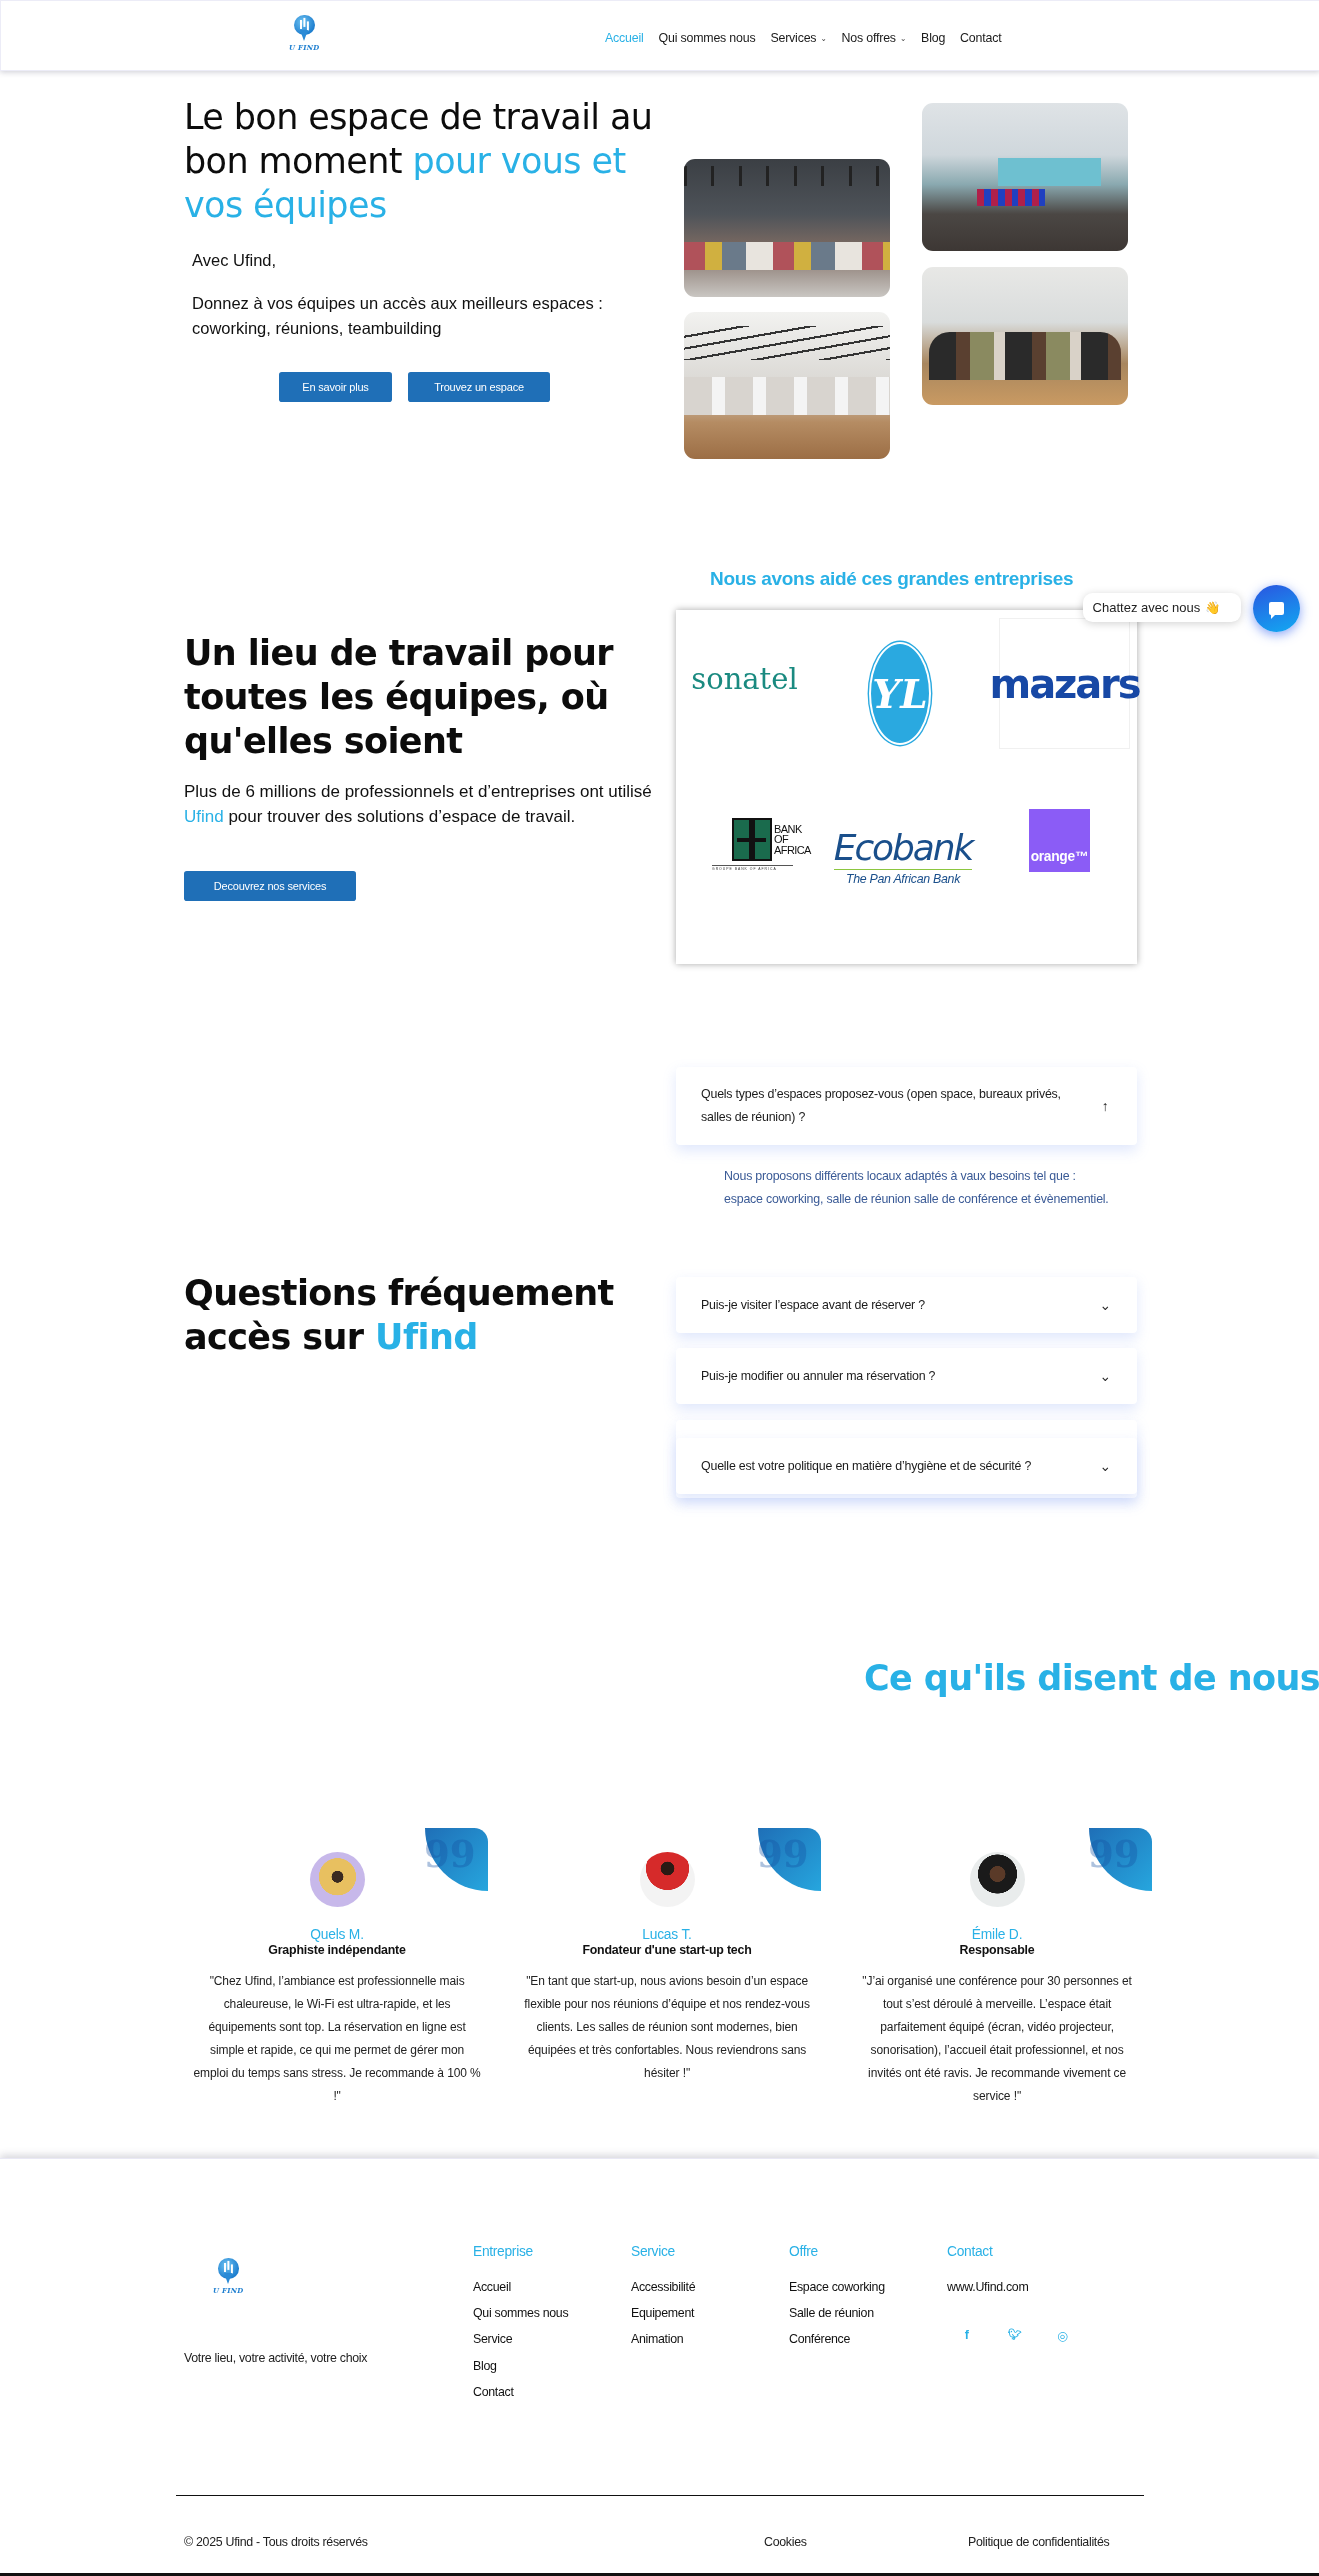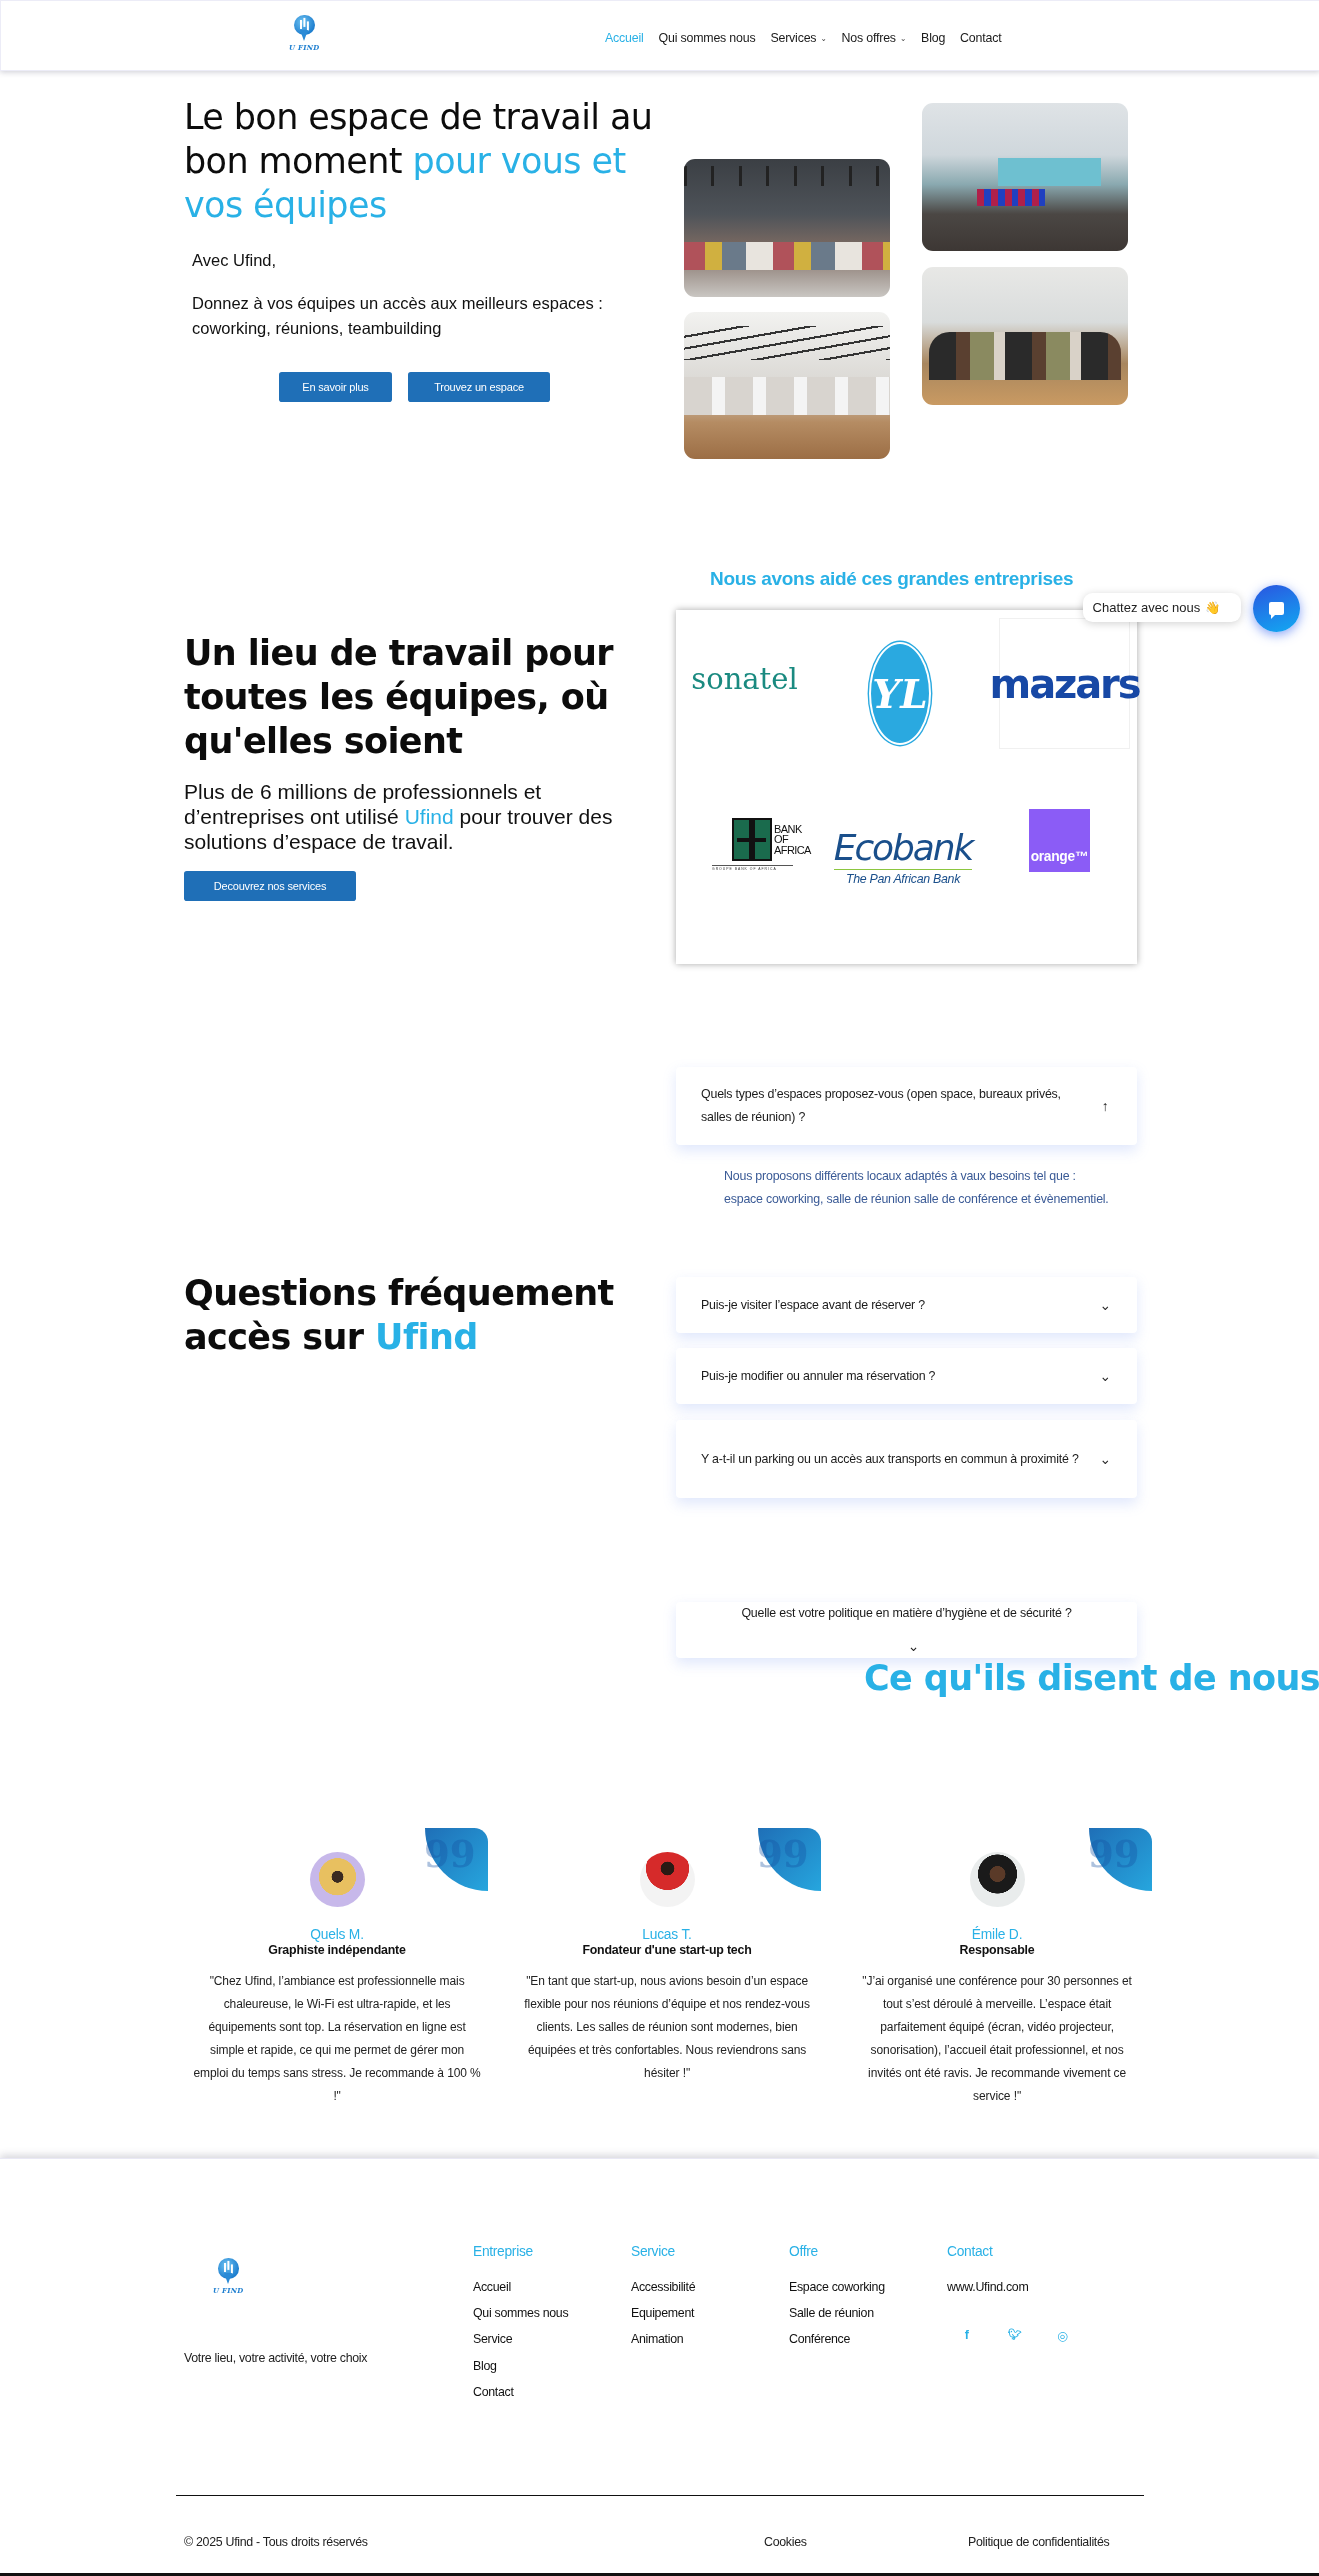--- a/index.html
+++ b/index.html
@@ -27,21 +27,21 @@
   .btn { position: absolute; background: #1f6fb7; color: #fff; border-radius: 2.8px; font-size: 11px; display: flex; align-items: center; justify-content: center; letter-spacing: -0.2px; }
   .photo { position: absolute; border-radius: 11px; overflow: hidden; }
   .ph1 { background: linear-gradient(180deg, #3b3f44 0%, #4e5359 40%, #7d6b62 65%, #c9c6c2 100%); }
   .ph2 { background: linear-gradient(180deg, #dfe3e6 0%, #cfd7dc 35%, #8aa9b0 55%, #4b4744 75%, #3d3734 100%); }
   .ph3 { background: linear-gradient(180deg, #f2f2f0 0%, #dcdad6 45%, #b58c63 75%, #9c6e45 100%); }
   .ph4 { background: linear-gradient(180deg, #e8e8e6 0%, #d9dcdc 40%, #a8865e 70%, #c99a62 100%); }
   .photo .deco { position: absolute; left: 0; right: 0; }
 
   
   .s2-title { position: absolute; left: 184px; top: 631px; width: 481px; font-size: 35px; line-height: 44px; color: #0c0c0c; font-family: "DejaVu Sans", sans-serif; letter-spacing: -0.6px; }
-  .s2-text { position: absolute; left: 184px; top: 779px; width: 475px; font-size: 21px; line-height: 25px; color: #111; }
+  .s2-text { position: absolute; left: 184px; top: 779px; width: 475px; font-size: 17px; line-height: 25px; color: #111; }
   .partners-title { position: absolute; left: 710px; top: 568px; font-size: 19px; color: #29b1e6; font-weight: bold; letter-spacing: -0.3px; }
   .partners-box { position: absolute; left: 676px; top: 610px; width: 461px; height: 354px; background: #fff; box-shadow: 0 0 6.9px rgba(0,0,0,0.35); }
   .plogo { position: absolute; display: flex; align-items: center; justify-content: center; }
   .sonatel { font-family: "DejaVu Serif", serif; color: #1a8a80; font-size: 29px; }
   .yl { width: 62px; height: 103px; border-radius: 50%; background: #2aa9e0; border: 2.8px solid #fff; box-shadow: 0 0 0 1.4px #2aa9e0; color: #fff; font-size: 39px; font-weight: bold; font-family: "DejaVu Serif", serif; font-style: italic; }
   .mazars-wrap { border: 0.7px solid #f0f0f0; }
   .mazars { font-size: 40px; font-weight: bold; color: #1748a5; letter-spacing: -2.1px; font-family: "DejaVu Sans", sans-serif; }
   .boa { display: flex; align-items: flex-start; flex-direction: column; }
   .boa .row { display: flex; align-items: center; padding-left: 20px; }
   .boa .mark { width: 40px; height: 43px; background: #1a6b4d; border: 2.1px solid #111; position: relative; }
@@ -188,21 +188,21 @@
   <span class="ic">⌄</span>
 </div>
 <div class="faq-item" style="top:1348px; height:56px;">
   <span class="q">Puis-je modifier ou annuler ma réservation ?</span>
   <span class="ic">⌄</span>
 </div>
 <div class="faq-item" style="top:1420px; height:78px;">
   <span class="q">Y a-t-il un parking ou un accès aux transports en commun à proximité ?</span>
   <span class="ic">⌄</span>
 </div>
-<div class="faq-item" style="top:1602px; height:56px;flex-direction:column;">
+<div class="faq-item" style="top:1438px; height:56px;">
   <span class="q">Quelle est votre politique en matière d’hygiène et de sécurité ?</span>
   <span class="ic">⌄</span>
 </div>
 
 <h2 class="t-title">Ce qu'ils disent de nous</h2>
 
 <div class="tcard" style="left:172px;">
   <div class="corner" style="left:253px;">
       <span class="q">99</span>
     </div>

